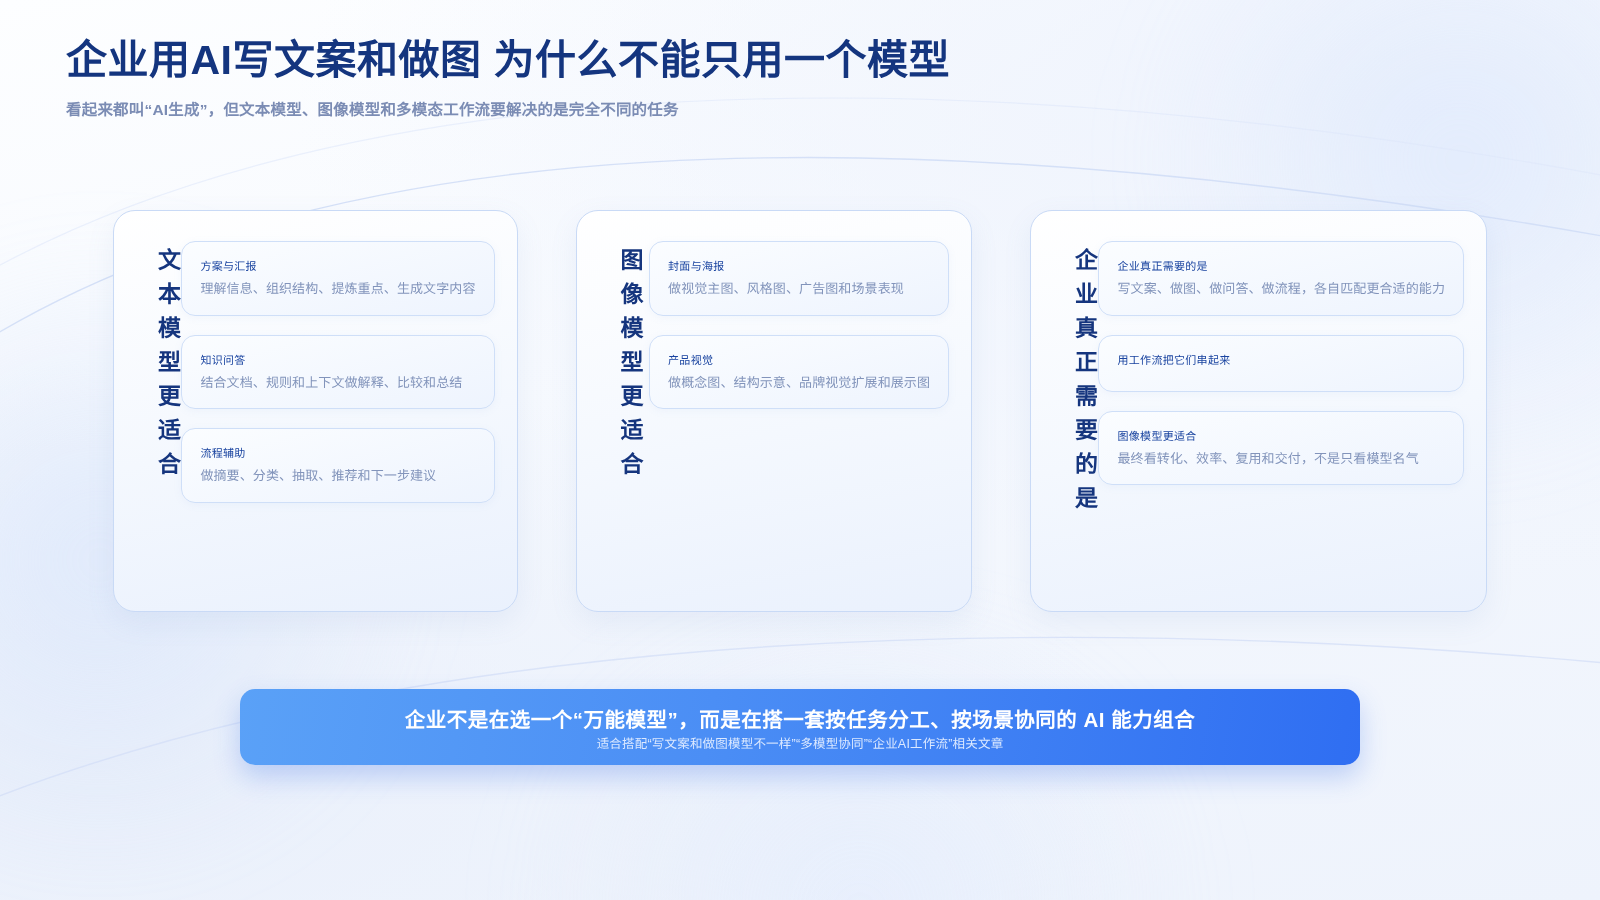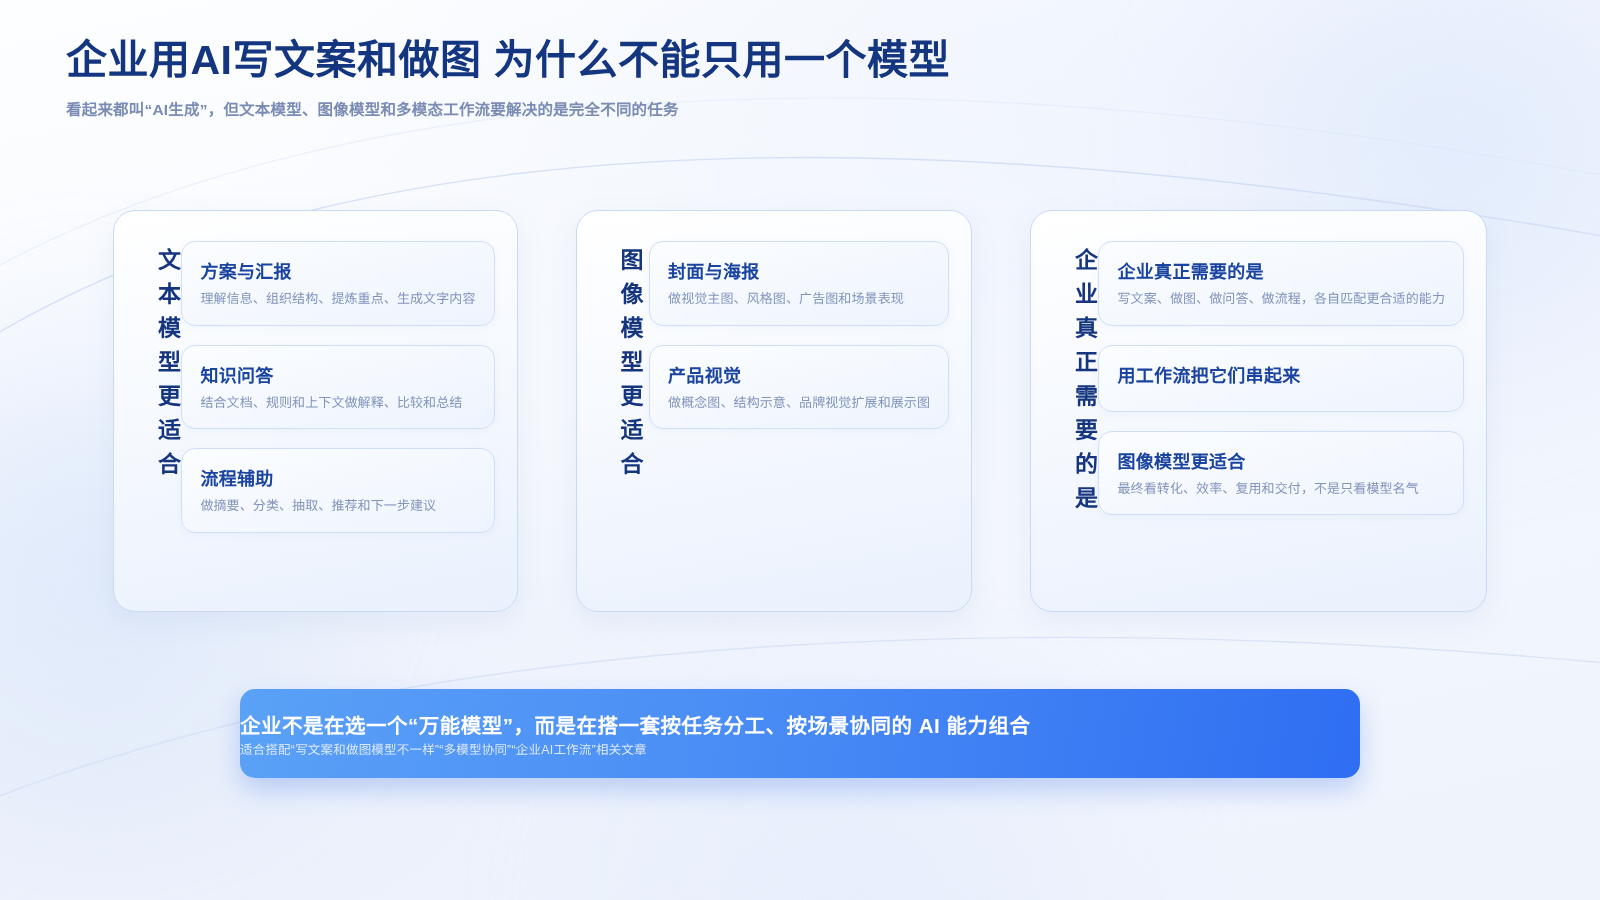--- a/index.html
+++ b/index.html
@@ -98,46 +98,47 @@
 
   .item-card {
     border:1.2px solid #cfdff8;
     border-radius:14px;
     background:linear-gradient(165deg,#fbfdff 0%,#eef4fe 100%);
     padding:15px 18px 17px 18px;
     box-shadow:0 2px 8px rgba(126,154,206,.07);
   }
 
   .item-title {
-    font-size:18px;
-    font-weight:700;
+    font-size:11px;
+    font-weight:400;
     color:#1a44a0;
     letter-spacing:.3px;
     margin-bottom:7px;
   }
 
   .item-desc {
     font-size:13px;
     font-weight:400;
     color:#8294bb;
     letter-spacing:.1px;
     line-height:1.35;
     white-space:nowrap;
   }
 
   
   .banner {
     position:absolute;
     left:240px; top:689px;
-    width:1120px; height:89px;
+    width:1120px; height:76px;
     border-radius:15px;
     background:linear-gradient(100deg,#5aa1f7 0%,#4b8ef5 42%,#2f6ef2 100%);
     box-shadow:0 12px 26px rgba(56,112,231,.28);
     display:flex;
     flex-direction:column;
+    align-items:center;
     justify-content:center;
     gap:0;
   }
 
   .banner-title {
     font-size:20.5px;
     font-weight:800;
     color:#ffffff;
     letter-spacing:.5px;
     white-space:nowrap;

